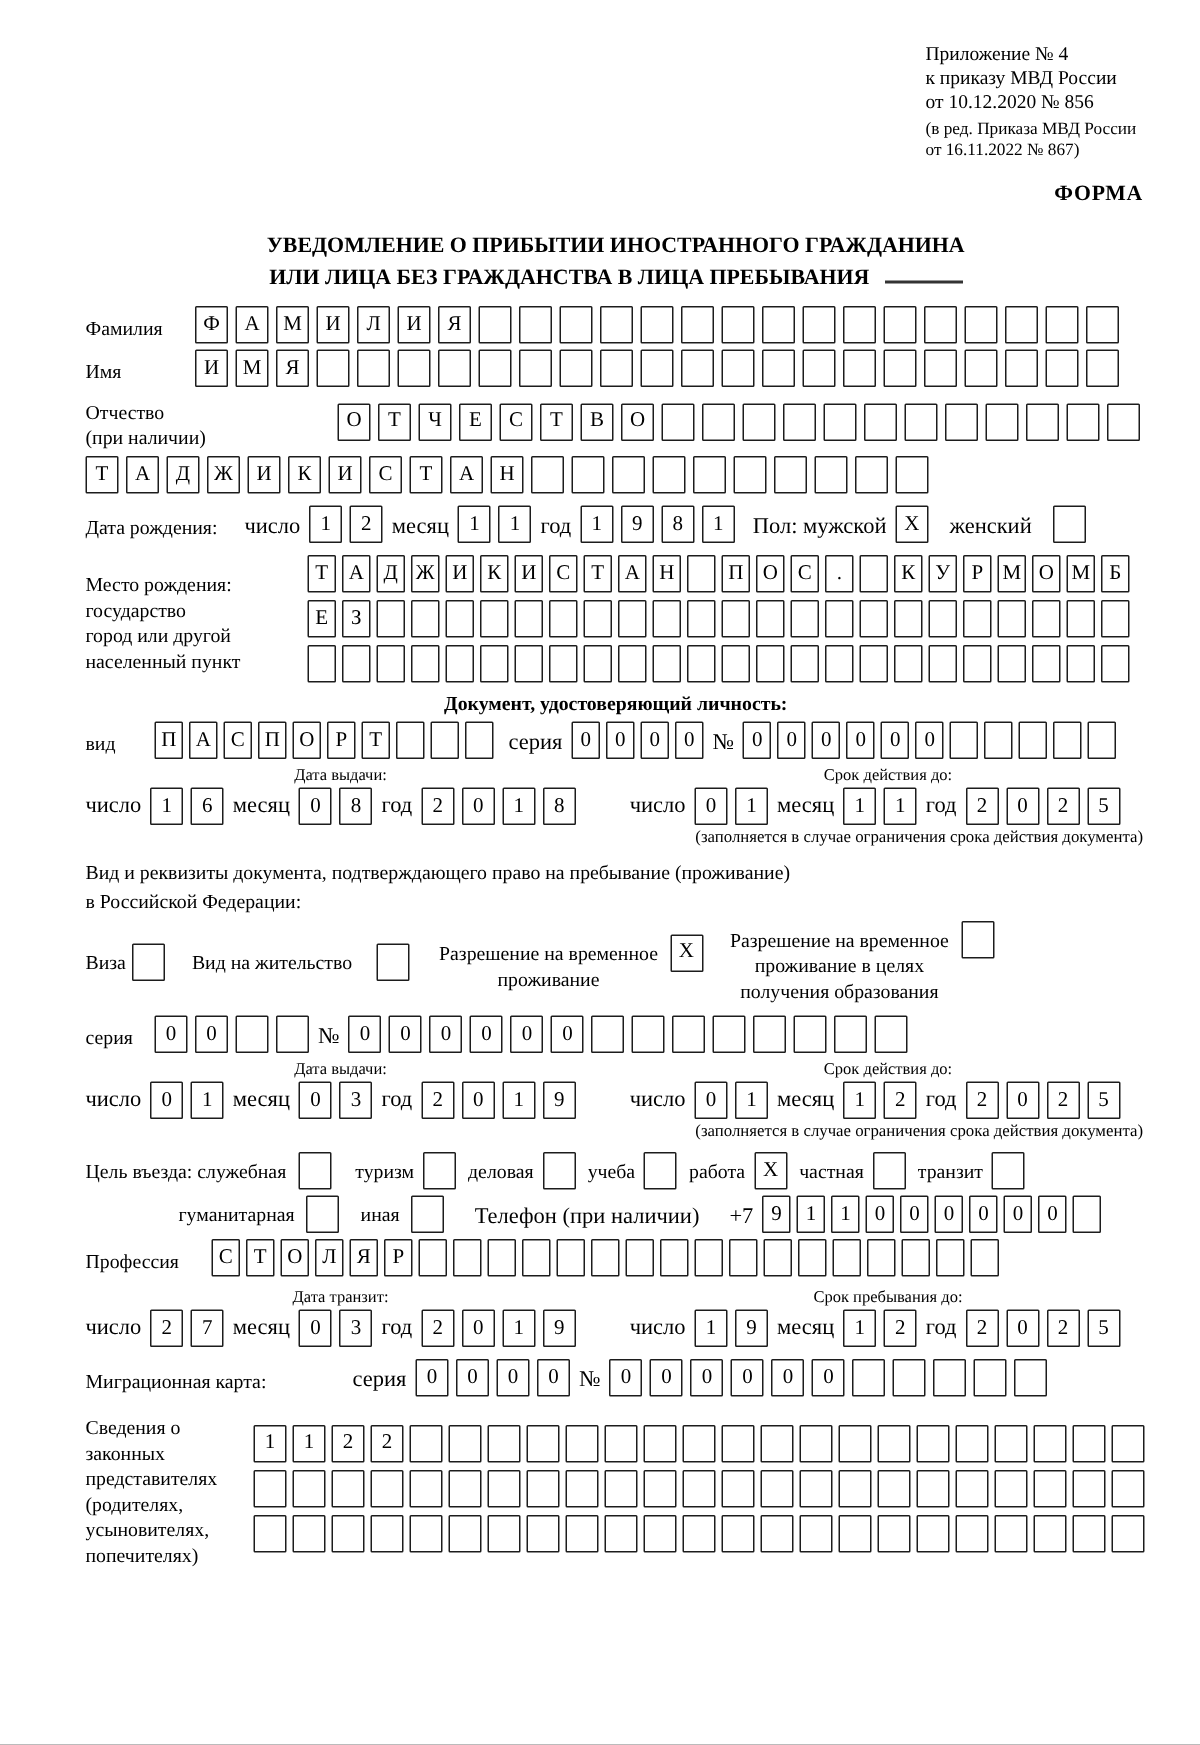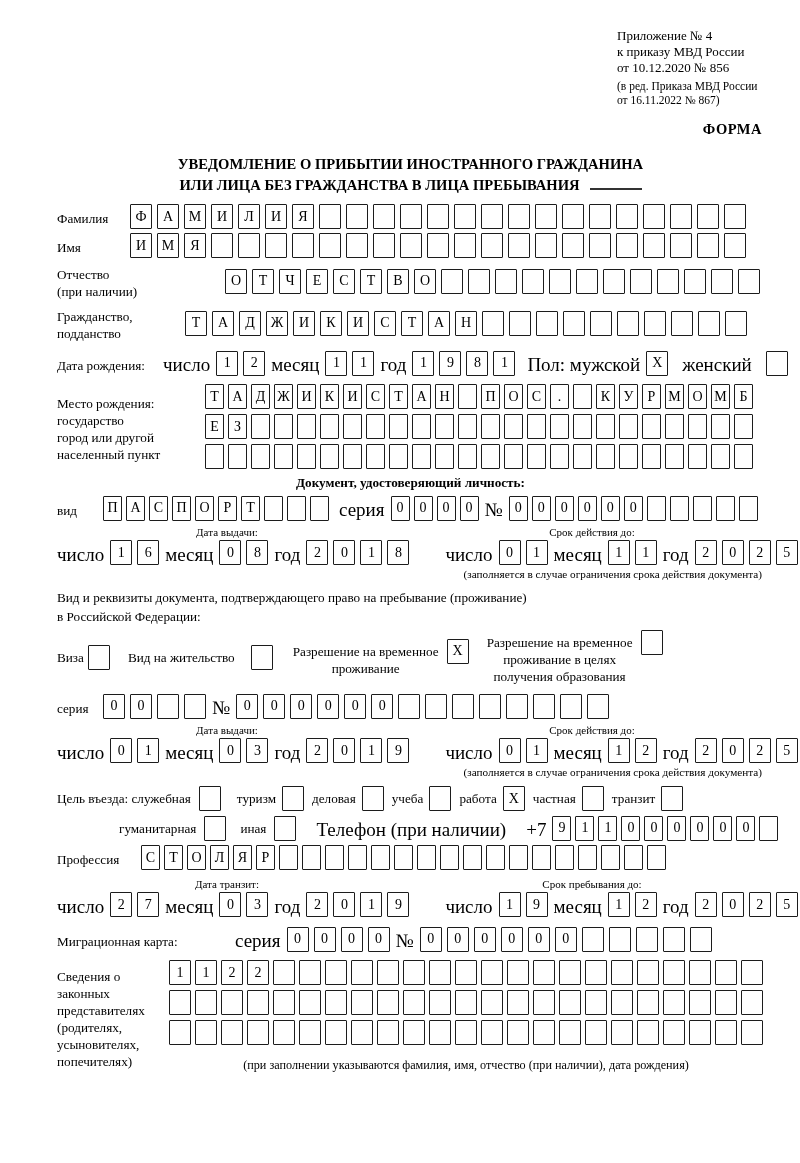--- a/index.html
+++ b/index.html
@@ -22,21 +22,21 @@
   .lbl{font-size:13.2px;line-height:17px;padding-top:4px;flex:none;}
   .cells{display:flex;gap:5px;flex:none;}
   .cell{
     width:22px;height:25px;box-sizing:border-box;border:1.6px solid #1c1c1c;border-radius:1px;
     display:flex;align-items:center;justify-content:center;
     font-size:14px;flex:none;background:#fff;
   }
   .narrow .cell{width:19px;}
   .narrow{gap:4px;}
   .g4{gap:4px;}
-  .inline-lbl{font-size:19px;padding-top:4px;margin:0 6px;flex:none;}
+  .inline-lbl{font-size:15px;padding-top:4px;margin:0 6px;flex:none;}
   .ml0{margin-left:0;}
   .doc-header{font-weight:bold;font-size:13.2px;text-align:center;margin-top:6px;}
   .dates-head{display:flex;font-size:11px;margin-top:5px;align-items:center;}
   .dh-left{width:340px;text-align:center;flex:none;}
   .dh-right{width:330px;text-align:center;margin-left:30px;flex:none;}
   .dates-row{display:flex;align-items:flex-start;margin-top:2px;}
   .spacer30{width:30px;flex:none;}
   .note-right{font-size:11.2px;text-align:right;margin-top:2px;padding-right:2px;}
   .para{font-size:13.2px;line-height:19px;margin-top:8px;}
   .chk-item{display:flex;align-items:flex-start;flex:none;}
@@ -154,24 +154,20 @@
         <span class="cell"></span>
         <span class="cell"></span>
         <span class="cell"></span>
         <span class="cell"></span>
         <span class="cell"></span>
         <span class="cell"></span>
       </div>
   </div>
 
   <div class="row">
-    <div class="lbl" style="width:128px;">
-      <div>Гражданство,</div>
-      <div>подданство</div>
-    </div>
     <div class="cells">
         <span class="cell">Т</span>
         <span class="cell">А</span>
         <span class="cell">Д</span>
         <span class="cell">Ж</span>
         <span class="cell">И</span>
         <span class="cell">К</span>
         <span class="cell">И</span>
         <span class="cell">С</span>
         <span class="cell">Т</span>
@@ -747,17 +743,16 @@
           <span class="cell"></span>
           <span class="cell"></span>
           <span class="cell"></span>
           <span class="cell"></span>
           <span class="cell"></span>
           <span class="cell"></span>
           <span class="cell"></span>
           <span class="cell"></span>
           <span class="cell"></span>
         </div>
-      <div class="bottom-note" style="margin-left:0;">(при заполнении указываются фамилия, имя, отчество (при наличии), дата рождения)</div>
     </div>
   </div>
 
 </div>
 
 </body></html>

